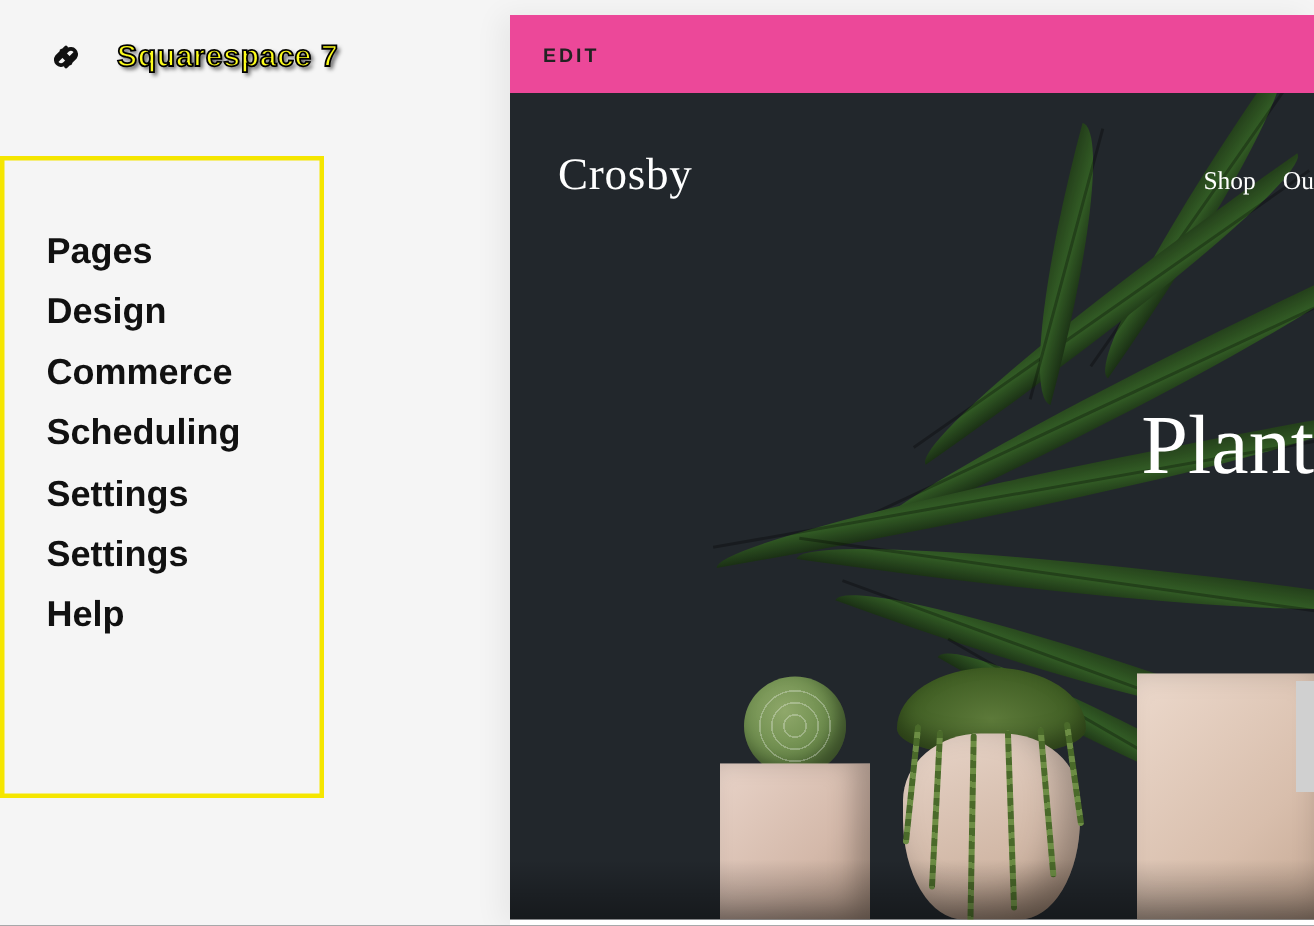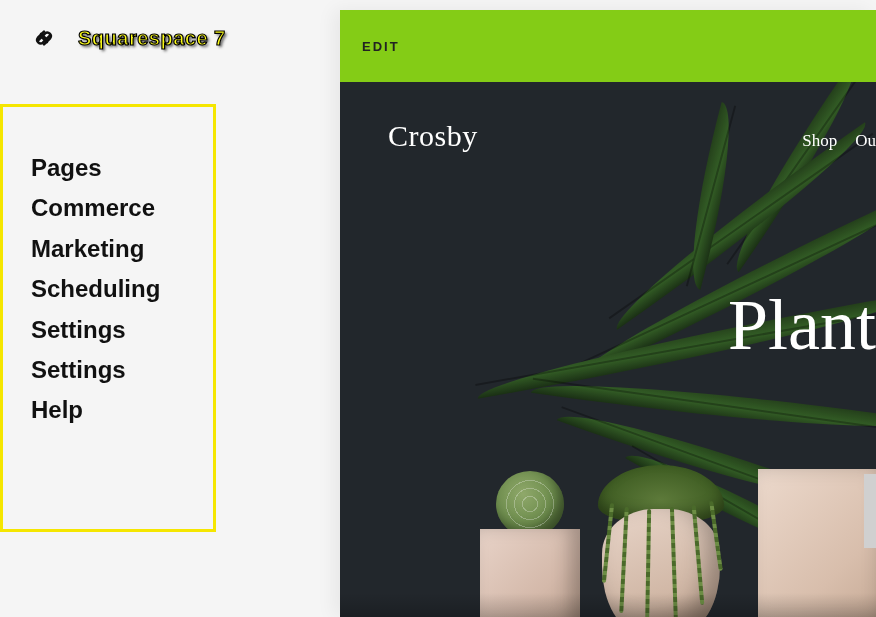--- a/index.html
+++ b/index.html
@@ -58,44 +58,44 @@
     .preview {
       position: absolute;
       left: 340px;
       top: 10px;
       width: 536px;
       height: 607px;
       background: #fff;
       box-shadow: -6px 0 18px rgba(0,0,0,0.06);
     }
     .edit-bar {
-      height: 72px;
+      height: 52px;
       display: flex;
       align-items: center;
       padding: 0 22px;
-      background: #84cc16;
+      background: #ec4899;
     }
     .edit-label {
       font-size: 13px;
       letter-spacing: 2px;
       font-weight: 600;
       color: #222;
       cursor: pointer;
     }
     .hero {
       position: relative;
       width: 536px;
       height: 551px;
       background: #22272c;
       overflow: hidden;
     }
     .site-header {
       position: absolute;
       top: 32px;
-      left: 48px;
+      left: 32px;
       right: 0;
       display: flex;
       align-items: baseline;
       justify-content: space-between;
       color: #fff;
       z-index: 10;
     }
     .site-title {
       font-family: Georgia, "Times New Roman", serif;
       font-size: 30px;
@@ -113,21 +113,21 @@
       position: absolute;
       top: 206px;
       right: 0;
       color: #fff;
       font-family: Georgia, "Times New Roman", serif;
       text-align: right;
       z-index: 10;
       line-height: 1.05;
     }
     .hero-heading .line1 {
-      font-size: 72px;
+      font-size: 56px;
       font-weight: 400;
     }
     .hero-heading .line2 {
       font-size: 68px;
       font-weight: 400;
     }
     .scroll-handle {
       position: absolute;
       right: 0;
       top: 392px;
@@ -268,22 +268,22 @@
         <path d="M17 10l-6 6a3 3 0 0 1-4.2-4.2L12 6.6"></path>
         <path d="M9.5 8.5l5 5"></path>
         <path d="M14.5 15.5l-5-5"></path>
       </svg>
     </span>
     <span class="annotation-label">Squarespace 7</span>
   </div>
 
   <div class="nav-box">
     <div class="nav-item">Pages</div>
+    <div class="nav-item">Design</div>
     <div class="nav-item">Commerce</div>
-    <div class="nav-item">Marketing</div>
     <div class="nav-item">Scheduling</div>
     <div class="nav-item">Settings</div>
     <div class="nav-item">Settings</div>
     <div class="nav-item">Help</div>
   </div>
 </div>
 
 <div class="preview">
   <div class="edit-bar">
     <span class="edit-label">EDIT</span>

